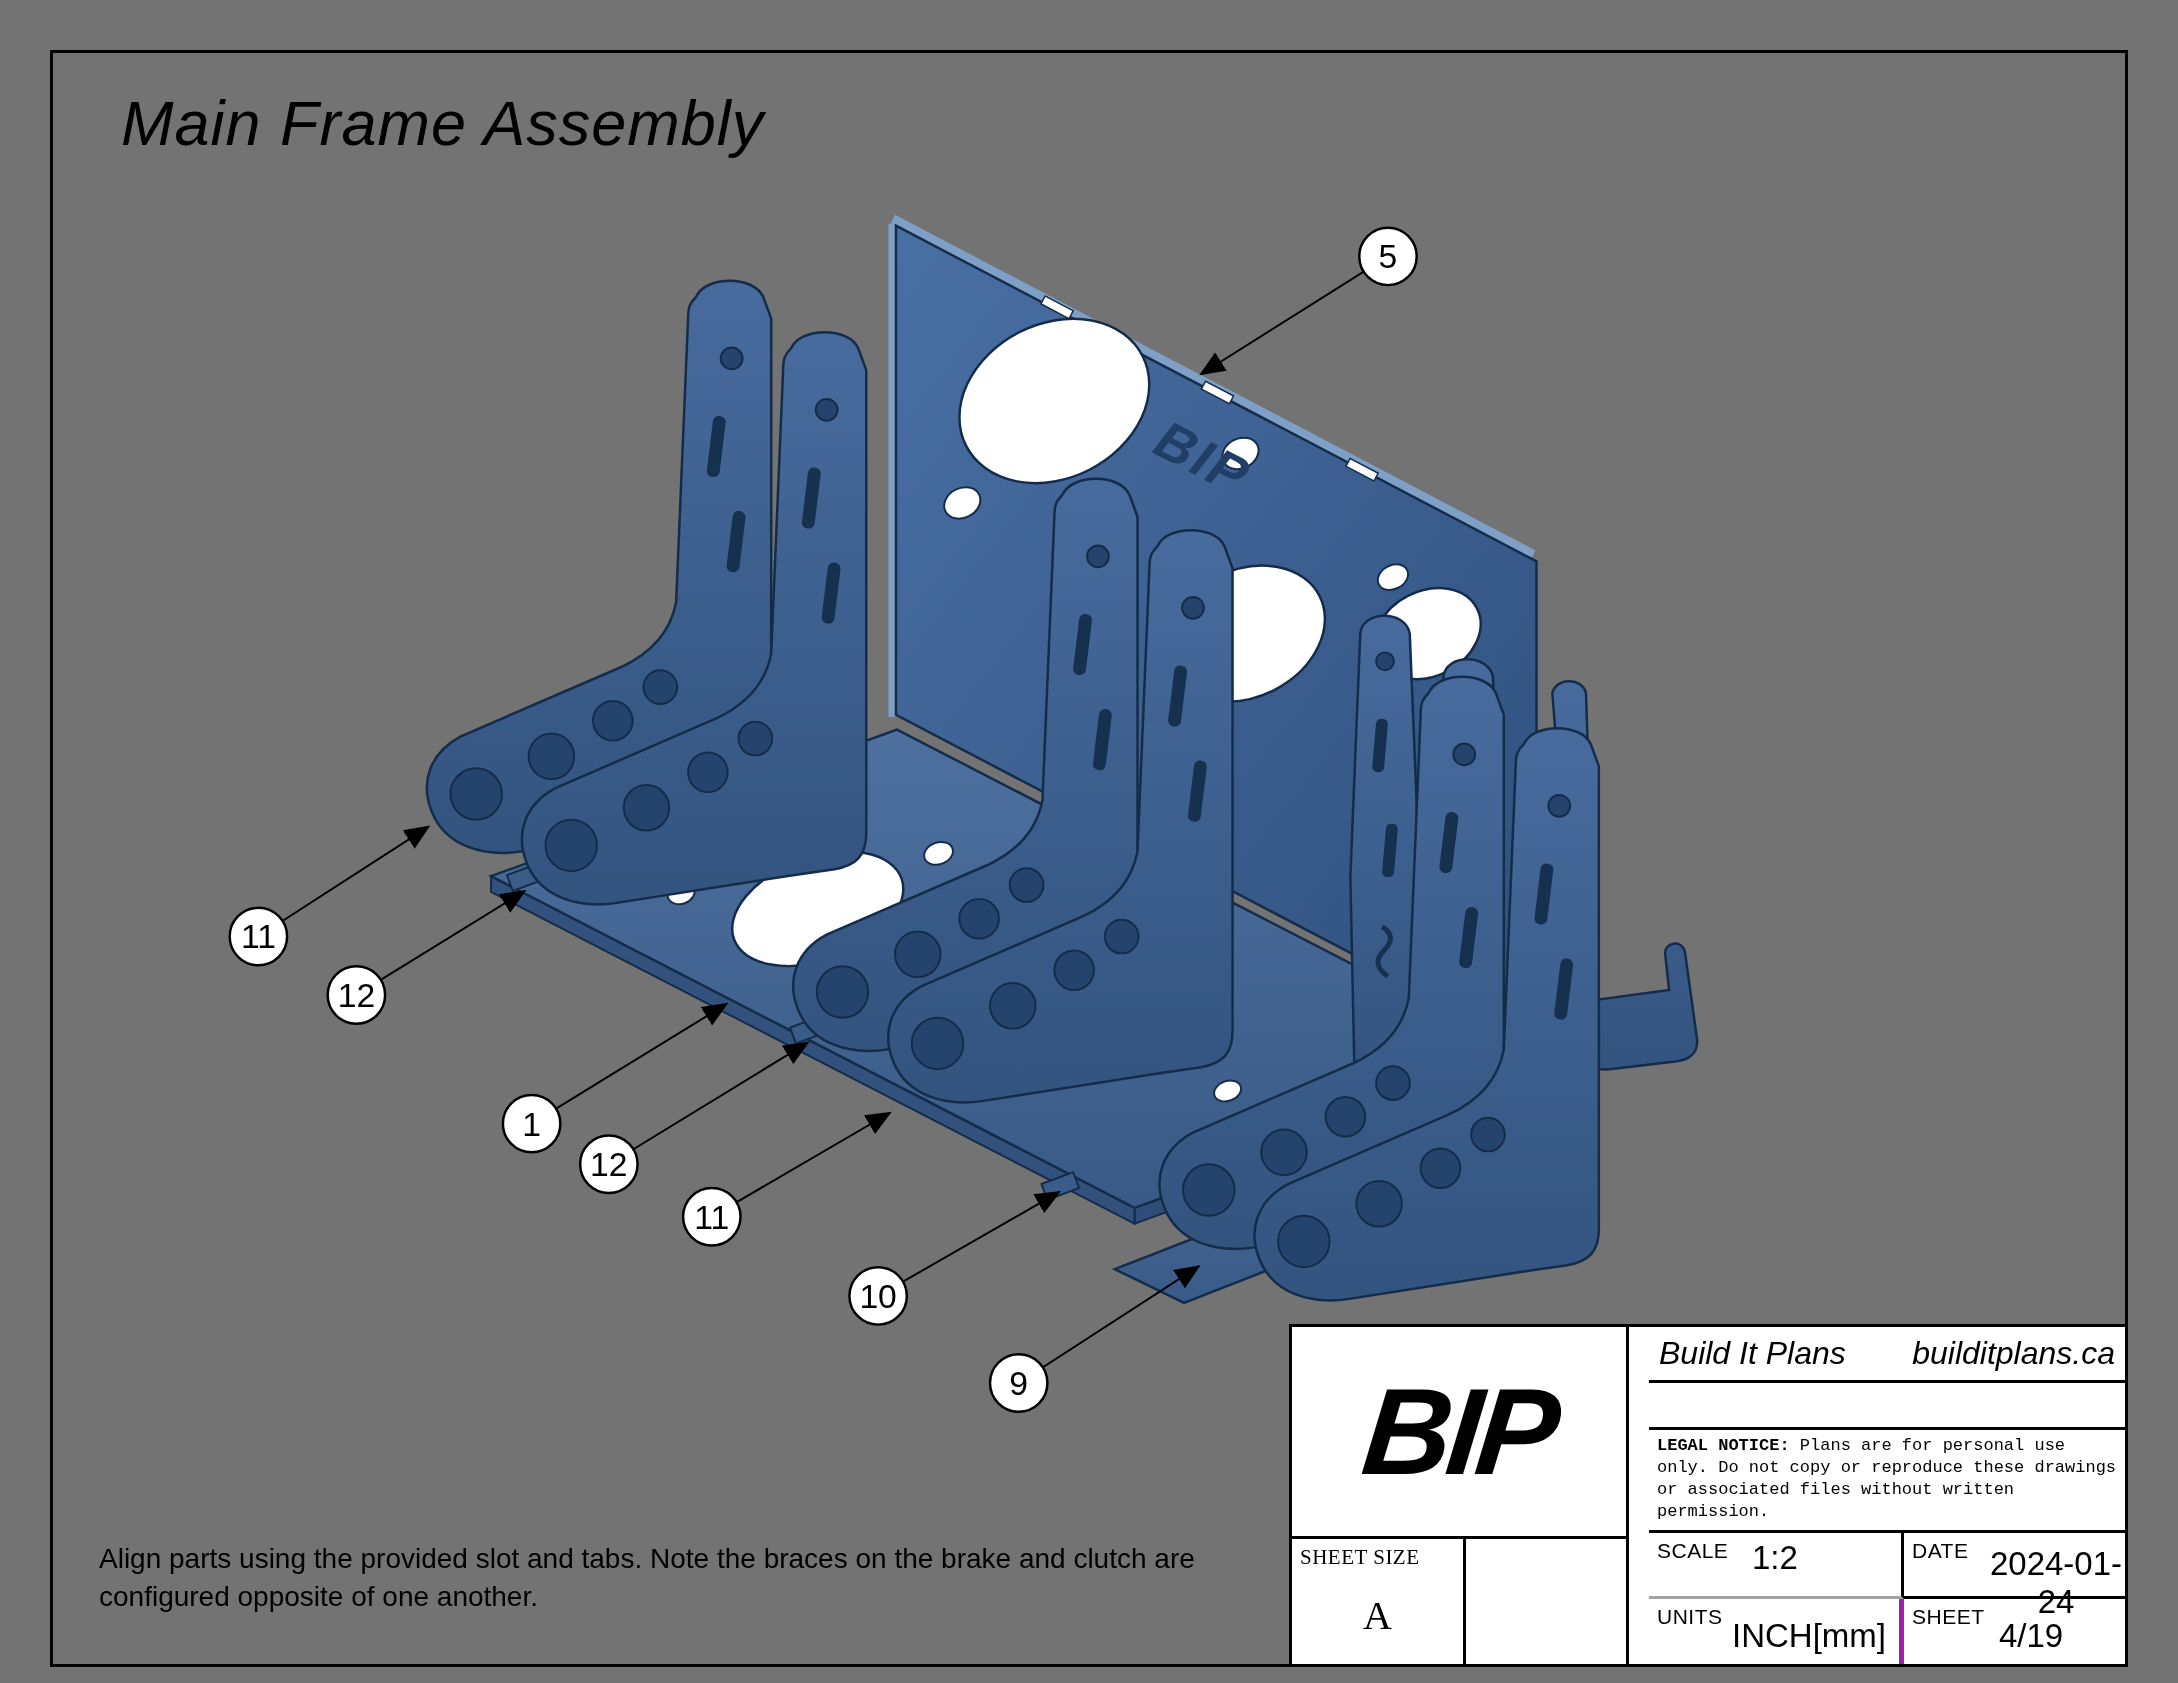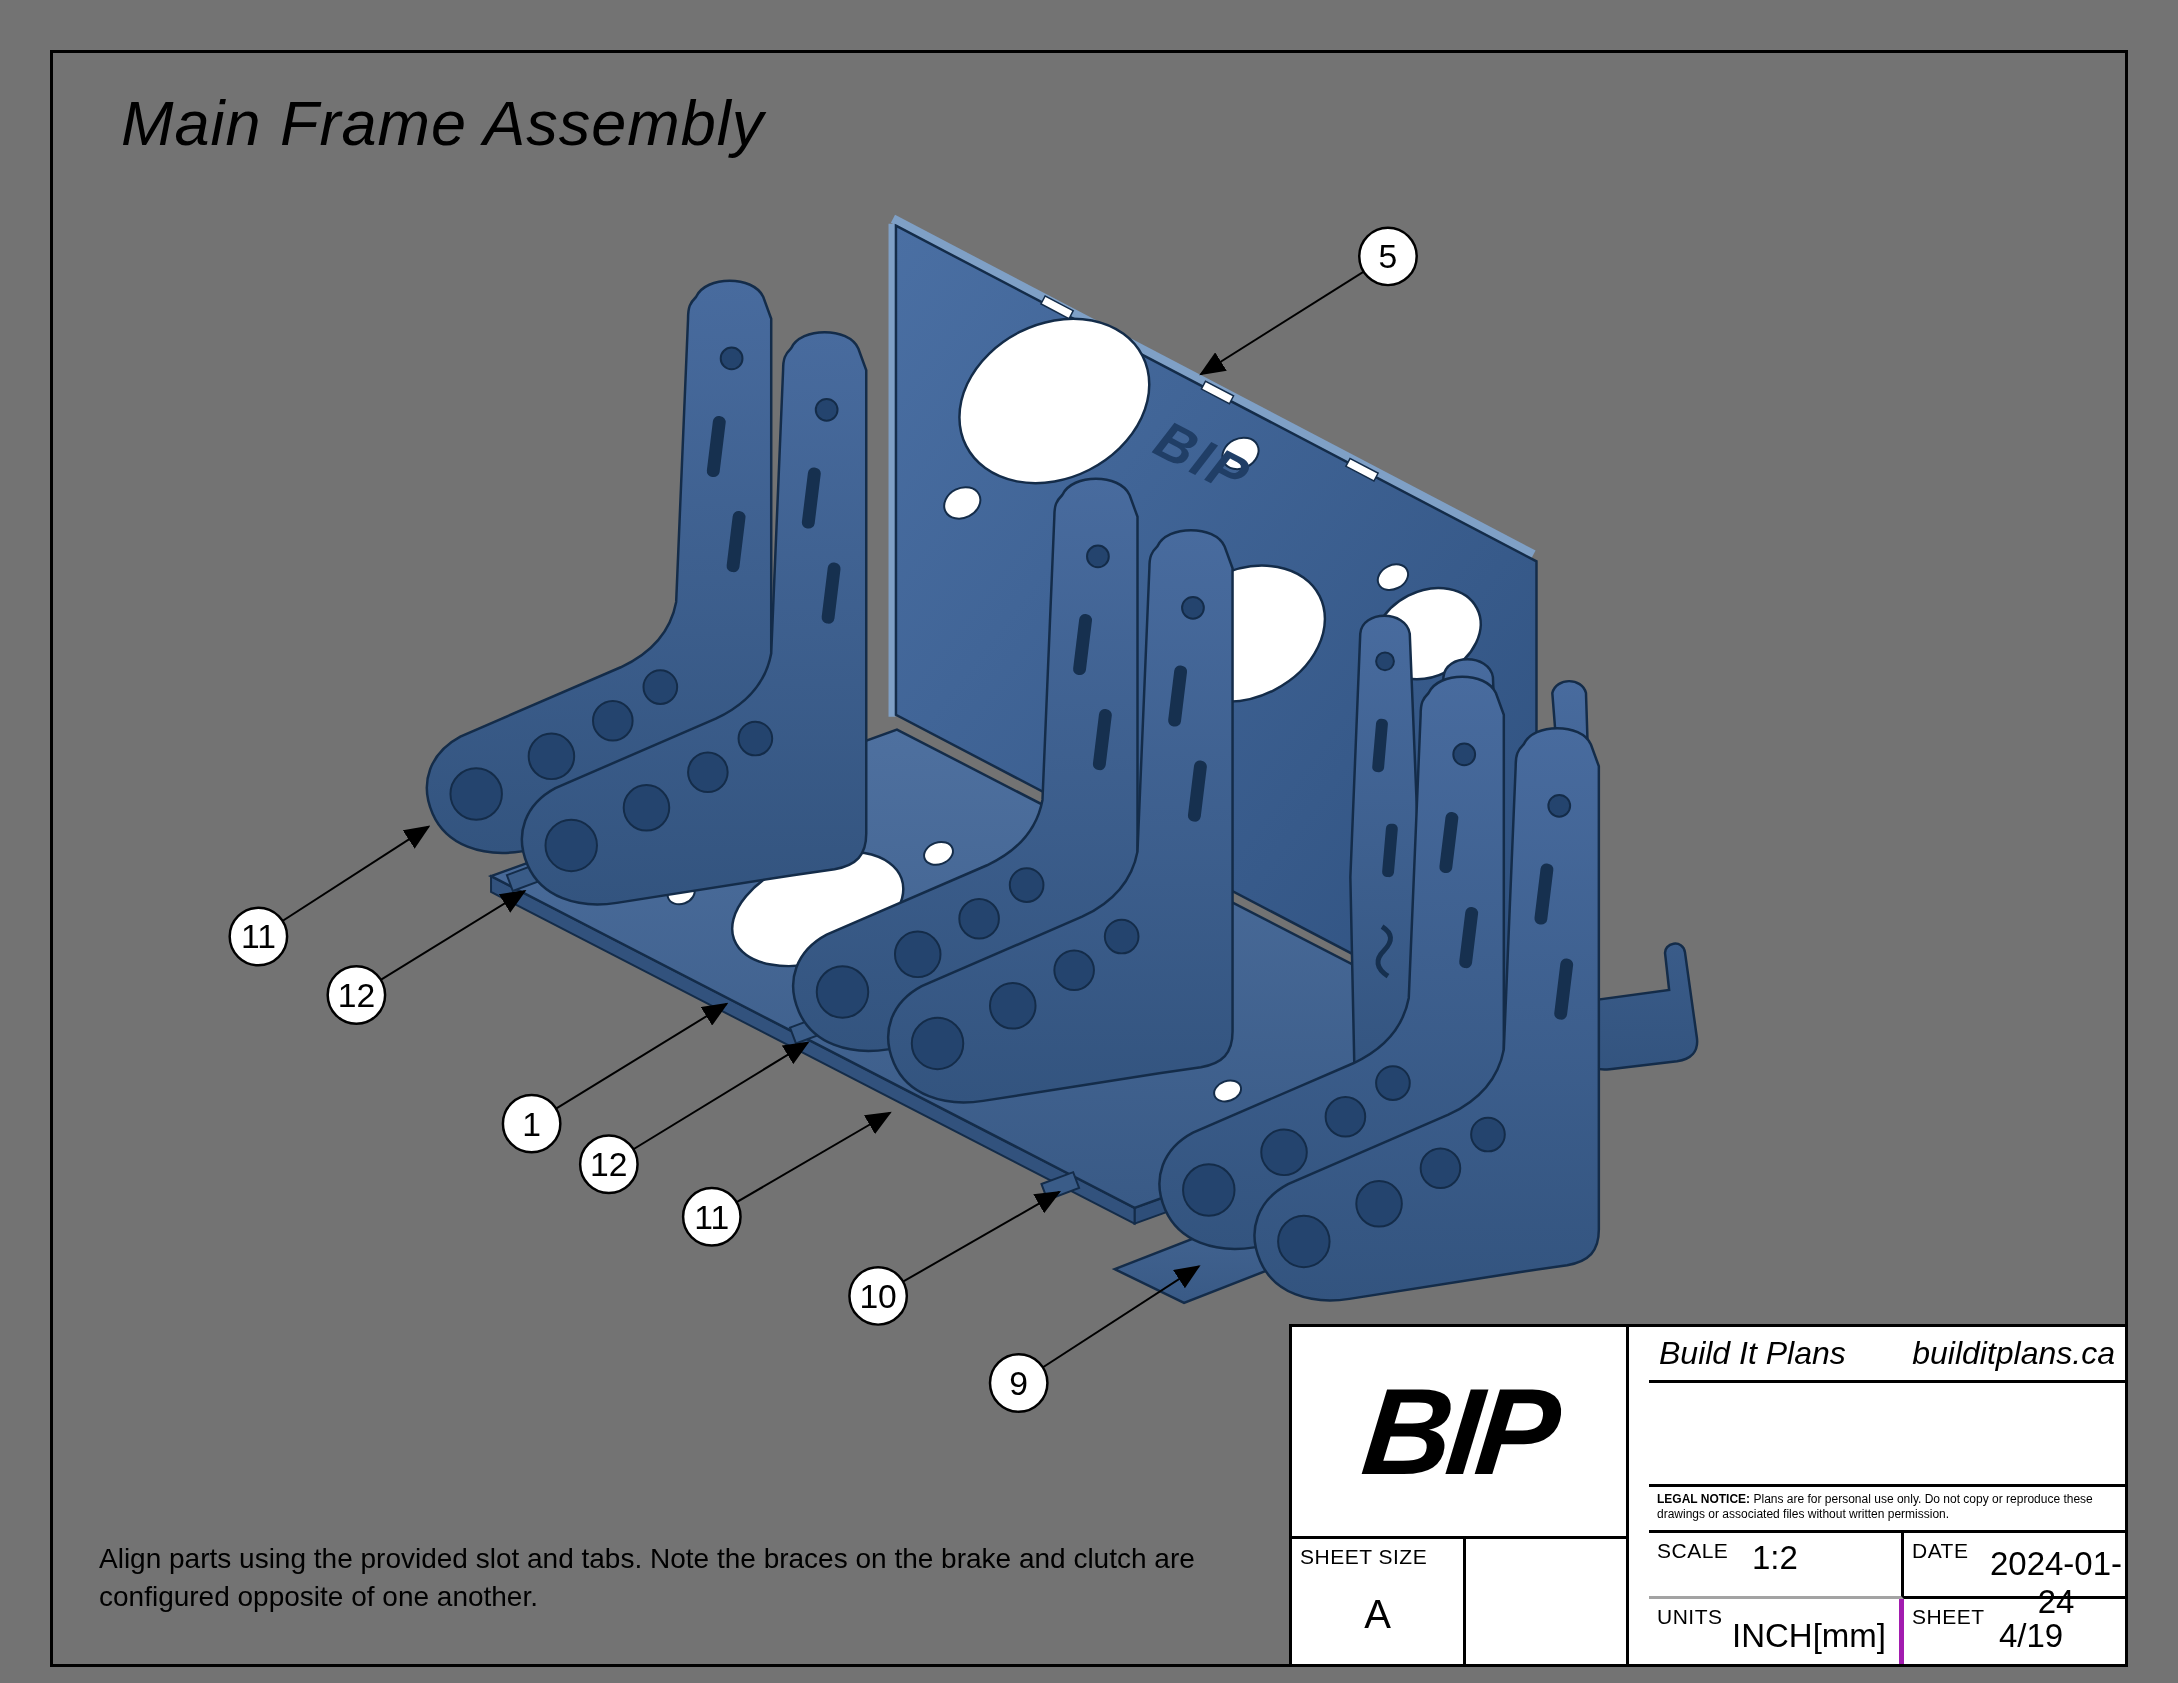--- a/index.html
+++ b/index.html
@@ -8,32 +8,32 @@
   .sheet-border{position:absolute;left:50px;top:50px;right:50px;bottom:16px;border:3px solid #000;}
   .drawing-title{position:absolute;left:121px;top:87px;font-size:63px;font-style:italic;font-weight:400;letter-spacing:1px;margin:0;}
   svg.assembly{position:absolute;left:0;top:0;}
   .note{position:absolute;left:99px;top:1540px;width:1168px;font-size:28px;line-height:1.34;margin:0;}
 
   
   .title-block{position:absolute;right:50px;bottom:16px;width:839px;height:343px;border:3px solid #000;display:flex;background:#fff;box-sizing:border-box;}
   .tb-left{width:337px;border-right:3px solid #000;display:flex;flex-direction:column;box-sizing:border-box;}
   .tb-logo-cell{height:212px;border-bottom:3px solid #000;display:flex;align-items:center;justify-content:center;box-sizing:border-box;}
   .bip-logo{font-size:123px;font-weight:bold;font-style:italic;letter-spacing:-5px;transform:skewX(-6deg);}
-  .tb-bottom-left{flex:1;display:flex;}
+  .tb-bottom-left{flex:1;display:flex;font-family:Liberation Serif, serif;}
   .tb-cell{position:relative;box-sizing:border-box;}
   .cell-sheet-size{width:174px;border-right:3px solid #000;}
   .cell-quantity{flex:1;}
   .tb-label{position:absolute;top:6px;left:8px;font-size:21px;letter-spacing:0.5px;}
   .tb-value-big{position:absolute;left:0;right:0;top:53px;text-align:center;font-size:40px;}
   .tb-right{flex:1;display:flex;flex-direction:column;box-sizing:border-box;margin-left:20px;}
   .tb-header{height:56px;border-bottom:3px solid #000;display:flex;align-items:center;justify-content:space-between;padding:0 10px;font-style:italic;font-size:32px;box-sizing:border-box;}
   .tb-mid{flex:1;display:flex;flex-direction:column;border-bottom:3px solid #000;box-sizing:border-box;}
   .tb-mid-empty{flex:1;}
   .tb-legal-cell{border-top:3px solid #000;padding:5px 8px 7px 8px;}
-  .tb-legal{font-size:12px;line-height:1.3;margin:0;}
+  .tb-legal{font-size:17px;line-height:1.3;margin:0;font-family:Liberation Mono, monospace;}
   .tb-grid{height:131px;display:grid;grid-template-columns:255px 1fr;grid-template-rows:1fr 1fr;}
   .cell-scale{border-right:3px solid #000;border-bottom:3px solid #a3a3a3;}
   .cell-date{border-bottom:3px solid #000;text-align:center;}
   .cell-units{border-right:5px solid #a21caf;}
   .tb-value{position:absolute;font-size:33px;}
   .cell-scale .tb-value{left:103px;top:6px;}
   .cell-date .tb-value{left:83px;top:12px;}
   .cell-units .tb-value{left:83px;top:18px;}
   .cell-sheetnum .tb-value{left:95px;top:18px;}
 

